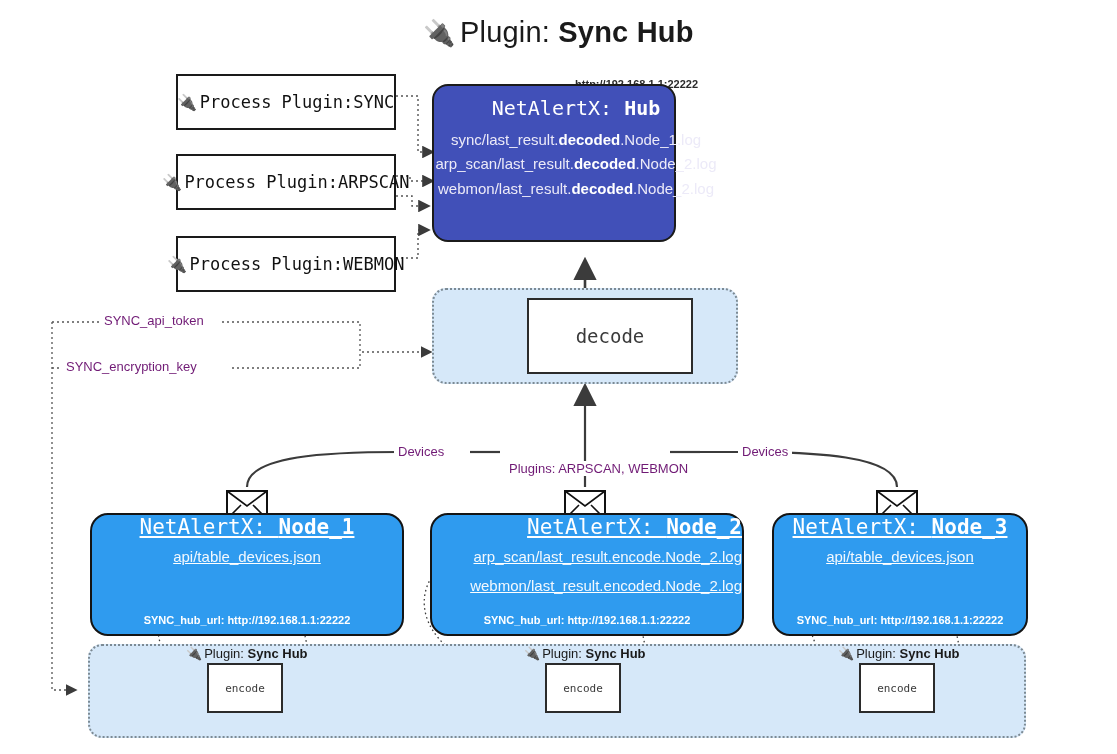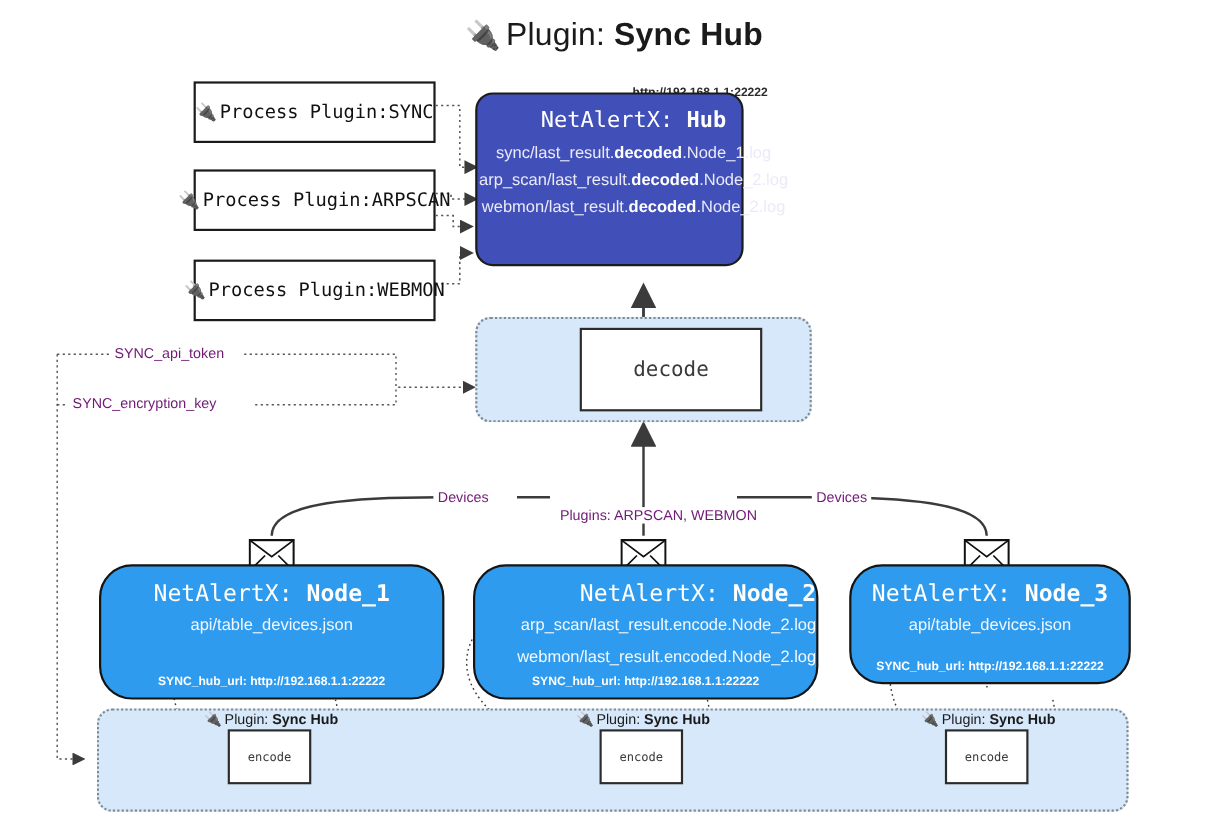--- a/index.html
+++ b/index.html
@@ -59,23 +59,24 @@
   .whitebox{
     background:#ffffff;border:2px solid #2b2b2b;
     display:flex;align-items:center;justify-content:center;
     font-family:"DejaVu Sans Mono","Liberation Mono",monospace;
     color:#3a3a3a;
   }
   .decodebox{font-size:19px;}
   .encodebox{font-size:11px;}
 
   .nodebox{
-    background:#2f9bef;border:2.5px solid #141414;border-radius:30px;
+    background:#2f9bef;border:2.5px solid #141414;border-radius:18px;
     display:flex;flex-direction:column;align-items:center;color:#ffffff;
-    padding-top:12px;
+    padding-top:0;
+    text-decoration:underline;
   }
   .node-title{
     font-family:"DejaVu Sans Mono","Liberation Mono",monospace;
     font-size:21px;white-space:nowrap;margin-bottom:4px;
   }
   .node-title .b{font-weight:bold;}
   .node-line{font-size:15px;color:#f2f8fe;white-space:nowrap;line-height:1.9;}
   .node-foot{
     position:absolute;bottom:8px;left:0;width:100%;text-align:center;
     font-size:11px;font-weight:bold;color:#ffffff;white-space:nowrap;
@@ -216,21 +217,21 @@
     <div class="node-foot">SYNC_hub_url: http://192.168.1.1:22222</div>
   </div>
 
   <div class="box nodebox" style="left:430px;top:513px;width:314px;height:123px;position:absolute;align-items:flex-end;">
     <div class="node-title"><span>NetAlertX: </span><span class="b">Node_2</span></div>
     <div class="node-line">arp_scan/last_result.encode.Node_2.log</div>
     <div class="node-line">webmon/last_result.encoded.Node_2.log</div>
     <div class="node-foot">SYNC_hub_url: http://192.168.1.1:22222</div>
   </div>
 
-  <div class="box nodebox" style="left:772px;top:513px;width:256px;height:109px;position:absolute;">
+  <div class="box nodebox" style="left:772px;top:513px;width:256px;height:123px;position:absolute;">
     <div class="node-title"><span>NetAlertX: </span><span class="b">Node_3</span></div>
     <div class="node-line">api/table_devices.json</div>
     <div class="node-foot">SYNC_hub_url: http://192.168.1.1:22222</div>
   </div>
 
   <div class="box groupbox" style="left:88px;top:644px;width:938px;height:94px;"></div>
 
   <div class="pluglabel" style="left:186px;top:646px;">
     <span class="plug">🔌</span><span>Plugin: </span><span class="b">Sync Hub</span>
   </div>

